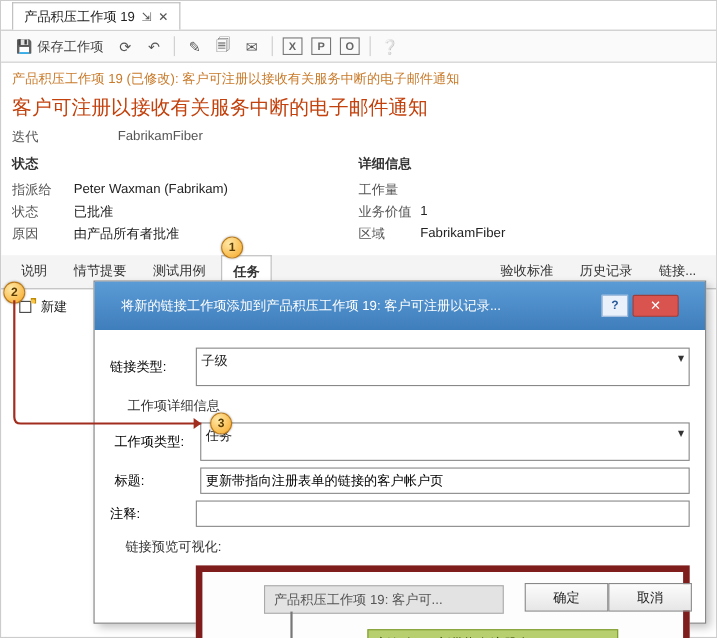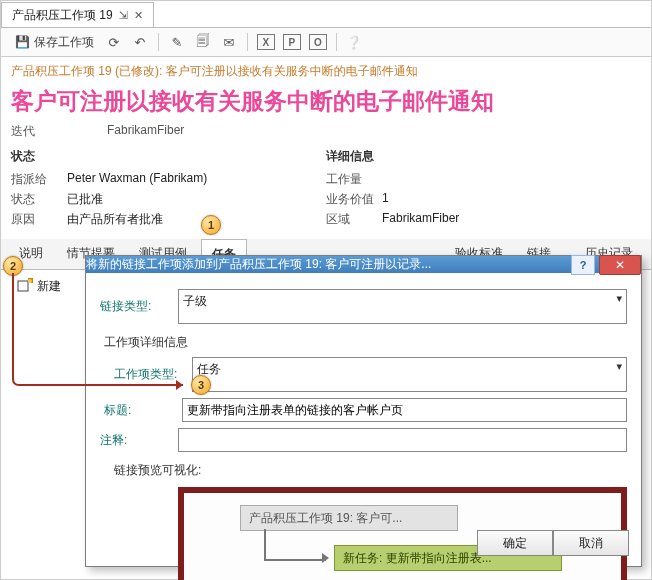--- a/index.html
+++ b/index.html
@@ -1,59 +1,59 @@
 <!DOCTYPE html>
 <html><head>
 <meta charset="utf-8">
 <style>
   html,body{margin:0;padding:0;font-family:"Microsoft YaHei","Segoe UI",sans-serif;font-size:12px;color:#222;background:#fff}
   .frame{position:relative;width:652px;height:580px;box-sizing:border-box;border:1px solid #ccc}
   
-  .tabstrip{height:26px;display:flex;align-items:flex-end;border-bottom:1px solid #bbb;background:#fff}
+  .tabstrip{height:26px;display:flex;align-items:flex-end;border-bottom:1px solid #bbb;padding-left:10px;background:#fff}
   .tab{display:flex;align-items:center;gap:6px;height:24px;padding:0 10px;border:1px solid #bbb;border-bottom:none;background:#fff;font-size:12px}
   .tab .pin,.tab .x{font-size:11px;color:#555}
   
   .toolbar{height:28px;display:flex;align-items:center;gap:2px;padding:0 8px;border-bottom:1px solid #ccc;background:#fafafa}
   .tbtn{width:22px;height:22px;display:flex;align-items:center;justify-content:center;color:#555;font-size:13px;border:1px solid transparent}
   .tsep{width:1px;height:18px;background:#ccc;margin:0 4px}
   .save{display:flex;align-items:center;gap:4px;padding:0 6px;height:22px;color:#444}
   .boxed{border:1px solid #777;width:16px;height:14px;display:flex;align-items:center;justify-content:center;font-size:10px;font-weight:bold;color:#666}
   
   .bc{padding:6px 10px;color:#c97a2a;font-size:12px}
-  .title{padding:0 10px 6px;font-size:23px;font-weight:bold;color:#ec4899}
+  .title{padding:0 10px 6px;font-size:18px;font-weight:normal;color:#c2410c}
   .iter{padding:0 10px 8px;display:flex;gap:40px;color:#555}
   
   .details{display:flex;padding:0 10px}
   .col{flex:1}
   .hdr{font-size:12px;font-weight:bold;color:#333;margin-bottom:6px}
   .row{display:flex;margin:3px 0}
   .lab{width:56px;color:#555}
   .val{color:#222}
   
   .subtabs{margin:8px 0 0;border-bottom:1px solid #bbb;padding:0 8px;display:flex;gap:4px;background:#f4f4f4}
   .subtabs .grow{flex:1}
   .stab{padding:6px 10px;color:#333}
   .stab.active{background:#fff;border:1px solid #bbb;border-bottom:1px solid #fff;margin-bottom:-1px;font-weight:bold}
   
   .newrow{padding:6px 10px;display:flex;align-items:center;gap:6px}
   .newbtn{display:flex;align-items:flex-start;gap:4px;padding:2px 6px}
   .iconsvg{width:16px;height:16px}
   
   .dialog{position:absolute;left:84px;top:254px;width:555px;height:310px;border:1px solid #7d7d7d;background:#fff;box-shadow:4px 4px 8px rgba(0,0,0,.25)}
-  .dlg-title{height:17px;background:linear-gradient(#5a9bd5,#3f7ebc);color:#fff;display:flex;align-items:center;padding:0 0;font-size:12px}
+  .dlg-title{height:44px;background:linear-gradient(#5a9bd5,#3f7ebc);color:#fff;display:flex;align-items:center;padding:0 24px;font-size:12px}
   .dlg-title .grow{flex:1}
   .dlg-help{width:22px;height:18px;background:#eaf1fb;color:#2a5a9a;border:1px solid #9bb8dc;display:flex;align-items:center;justify-content:center;font-weight:bold;font-size:11px;margin-right:4px}
   .dlg-close{width:40px;height:18px;background:#d9534f;border:1px solid #a23c38;color:#fff;display:flex;align-items:center;justify-content:center;border-radius:2px}
   .dlg-body{padding:10px 14px 0}
   .frow{display:flex;align-items:center;margin:6px 0}
-  .flab{width:78px;color:#0f766e}
+  .flab{width:78px;color:#000000}
   .ftxt{flex:1;height:20px;border:1px solid #888;padding:1px 4px;font-family:Liberation Mono, monospace;font-size:12px;background:#fff}
   .fsel{flex:1;height:22px;border:1px solid #888;padding:0 18px 11px 4px;background:#fff;position:relative;display:flex;align-items:center}
   .fsel::after{content:"▾";position:absolute;right:4px;top:2px;color:#333;font-size:11px}
-  .fieldset-lab{color:#333;margin:10px 0 2px 4px}
+  .fieldset-lab{color:#333;margin:10px 0 2px 16px}
   .preview{margin:8px 0 0 78px;height:96px;border:6px solid #7f1d1d;position:relative;background:#fdfdfd}
   .pv-parent{position:absolute;left:56px;top:12px;width:200px;height:24px;background:#e3e3e3;border:1px solid #aaa;display:flex;align-items:center;padding:0 8px;color:#555}
   .pv-conn{position:absolute;left:80px;top:36px;width:60px;height:30px;border-left:2px solid #777;border-bottom:2px solid #777}
   .pv-arrow{position:absolute;left:138px;top:60px;width:0;height:0;border-top:5px solid transparent;border-bottom:5px solid transparent;border-left:7px solid #777}
   .pv-child{position:absolute;left:150px;top:52px;width:210px;height:24px;background:#b7cf6e;border:1px solid #7e9b30;display:flex;align-items:center;padding:0 8px;color:#2d4400}
   .dlg-buttons{position:absolute;right:12px;bottom:10px;display:flex;}
   .dbtn{width:74px;height:24px;border:1px solid #888;background:linear-gradient(#fcfcfc,#e6e6e6);display:flex;align-items:center;justify-content:center}
   
   .badge{position:absolute;width:18px;height:18px;border-radius:50%;background:radial-gradient(circle at 35% 30%,#ffe9a8,#f6a623);border:1px solid #b9791a;color:#5a3b00;font-size:11px;font-weight:bold;display:flex;align-items:center;justify-content:center;box-shadow:0 0 2px rgba(0,0,0,.4)}
   .ann-arrow{position:absolute;pointer-events:none}
@@ -148,22 +148,22 @@
     </div>
   </div>
 
   <div class="subtabs">
     <div class="stab">说明</div>
     <div class="stab">情节提要</div>
     <div class="stab">测试用例</div>
     <div class="stab active">任务</div>
     <div class="grow"></div>
     <div class="stab">验收标准</div>
+    <div class="stab">历史记录</div>
     <div class="stab">链接...</div>
-    <div class="stab">历史记录</div>
   </div>
 
   <div class="newrow">
     <div class="newbtn">
       <svg class="iconsvg" viewBox="0 0 16 16">
           <rect x="1" y="3" width="10" height="10" fill="none" stroke="#444"></rect>
           <path d="M11 1 l4 0 l0 4" fill="none" stroke="#c08a00" stroke-width="2"></path>
           <circle cx="13" cy="3" r="2" fill="#f6c54a"></circle>
         </svg>
       <span>新建</span>
@@ -182,21 +182,21 @@
         </span>
     </div>
     <div class="dlg-body">
       <div class="frow">
         <span class="flab">链接类型:</span>
         <div class="fsel">
             <span>子级</span>
           </div>
       </div>
       <div class="fieldset-lab">工作项详细信息</div>
-      <div class="frow" style="margin-left:14px">
+      <div class="frow" style="margin-left:4px">
         <span class="flab">工作项类型:</span>
         <div class="fsel">
             <span>任务</span>
           </div>
       </div>
       <div class="frow" style="margin-left:4px">
         <span class="flab">标题:</span>
         <input class="ftxt" value="更新带指向注册表单的链接的客户帐户页" style="">
       </div>
       <div class="frow" style="">

